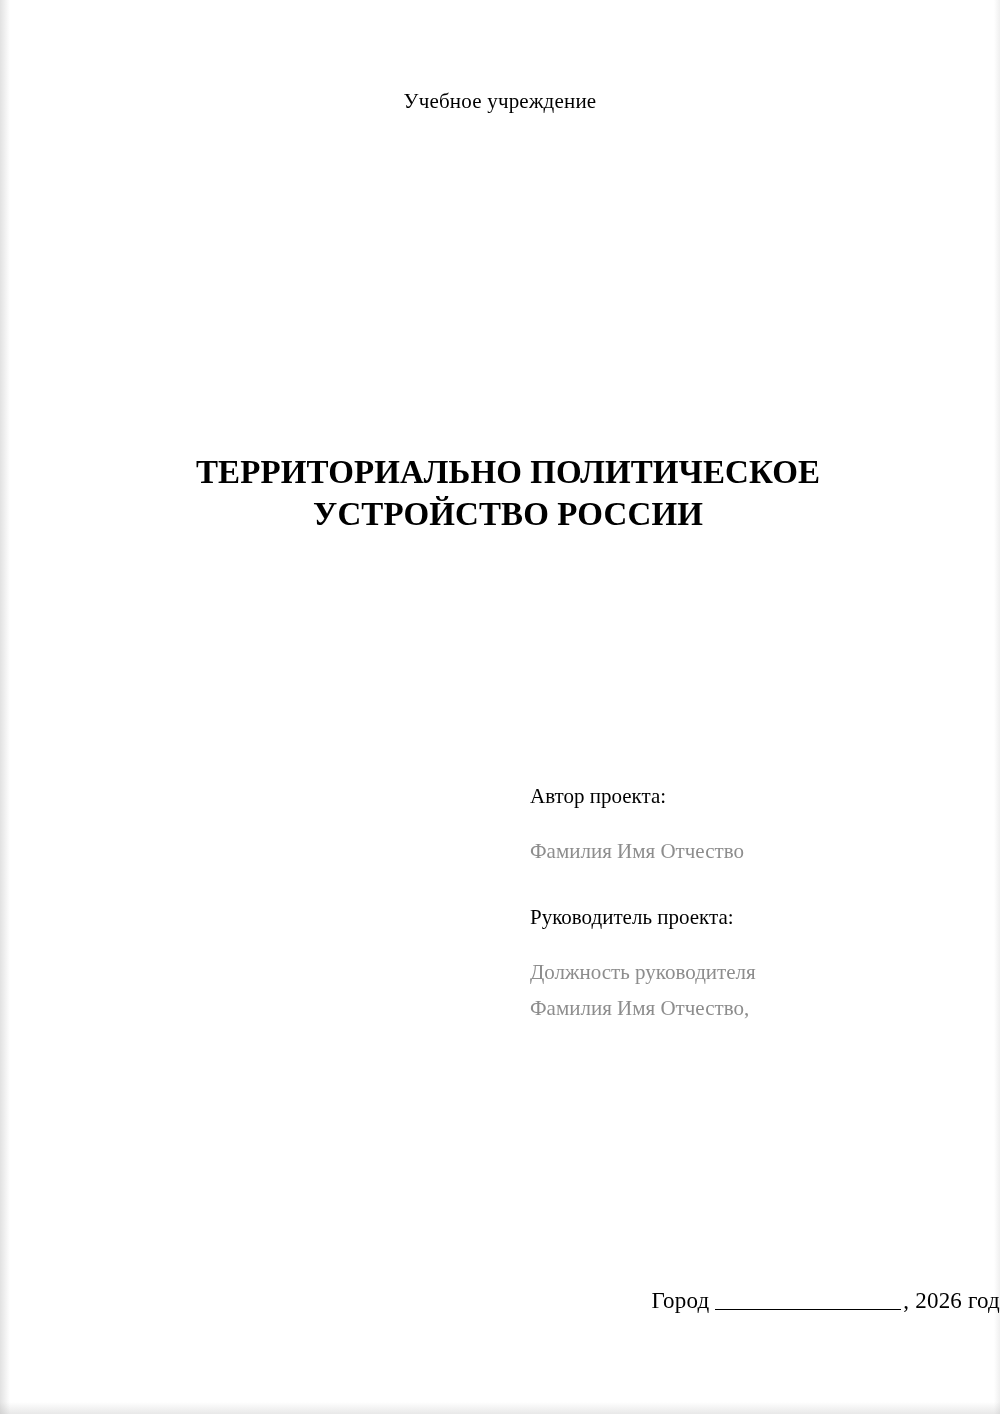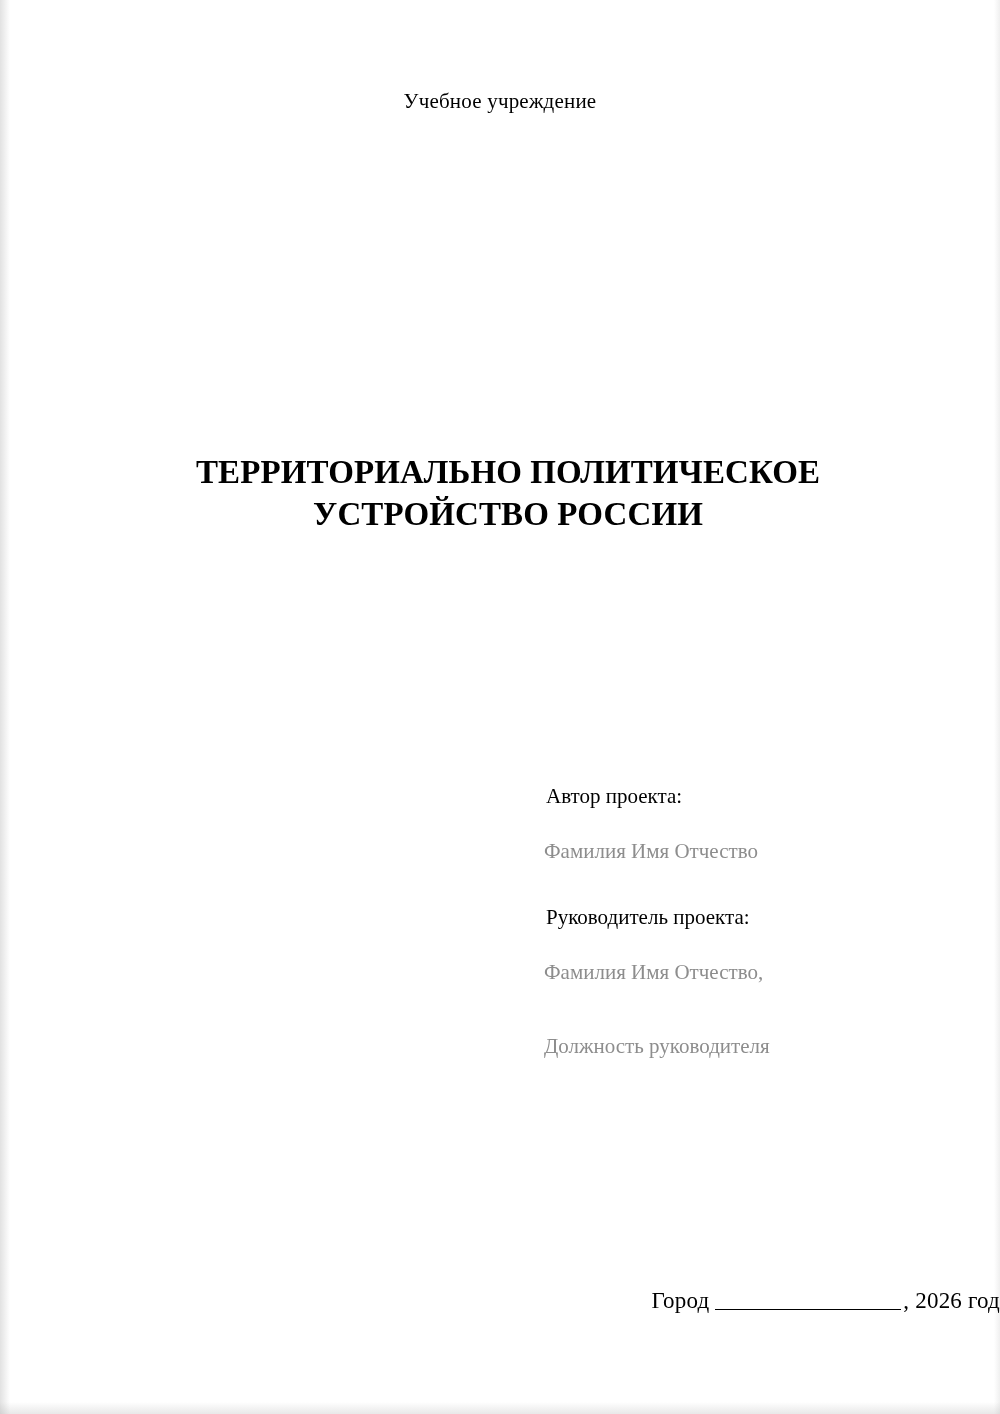--- a/index.html
+++ b/index.html
@@ -95,26 +95,26 @@
     left: 530px;
     top: 786px;
     width: 420px;
     text-align: left;
     font-size: 21px;
     line-height: 1.0;
   }
   .credit-label {
     font-size: 21px;
     color: #000000;
-    margin: 0 0 26px 16px;
+    margin: 0 0 26px 0;
   }
   .credit-value {
     font-size: 21px;
     color: #8d8d8d;
-    margin: 0 0 38px 14px;
+    margin: 0 0 38px 0;
     line-height: 1.72;
   }
   .credit-value.last {
     margin-bottom: 0;
   }
 
   .footer {
     position: absolute;
     left: 0;
     top: 1288px;
@@ -143,21 +143,21 @@
 
   <div class="institution">Учебное учреждение</div>
 
 
   <h1 class="doc-title">ТЕРРИТОРИАЛЬНО ПОЛИТИЧЕСКОЕ УСТРОЙСТВО РОССИИ</h1>
 
   <div class="credits">
     <p class="credit-label">Автор проекта:</p>
     <p class="credit-value">Фамилия Имя Отчество</p>
     <p class="credit-label">Руководитель проекта:</p>
+    <p class="credit-value last">Должность руководителя</p>
     <p class="credit-value">Фамилия Имя Отчество,</p>
-    <p class="credit-value last">Должность руководителя</p>
   </div>
 
   <div class="footer">
     <span>Город</span><span class="blank-line"></span><span>, 2026 год</span>
   </div>
 
 </div>
 
 </body></html>

